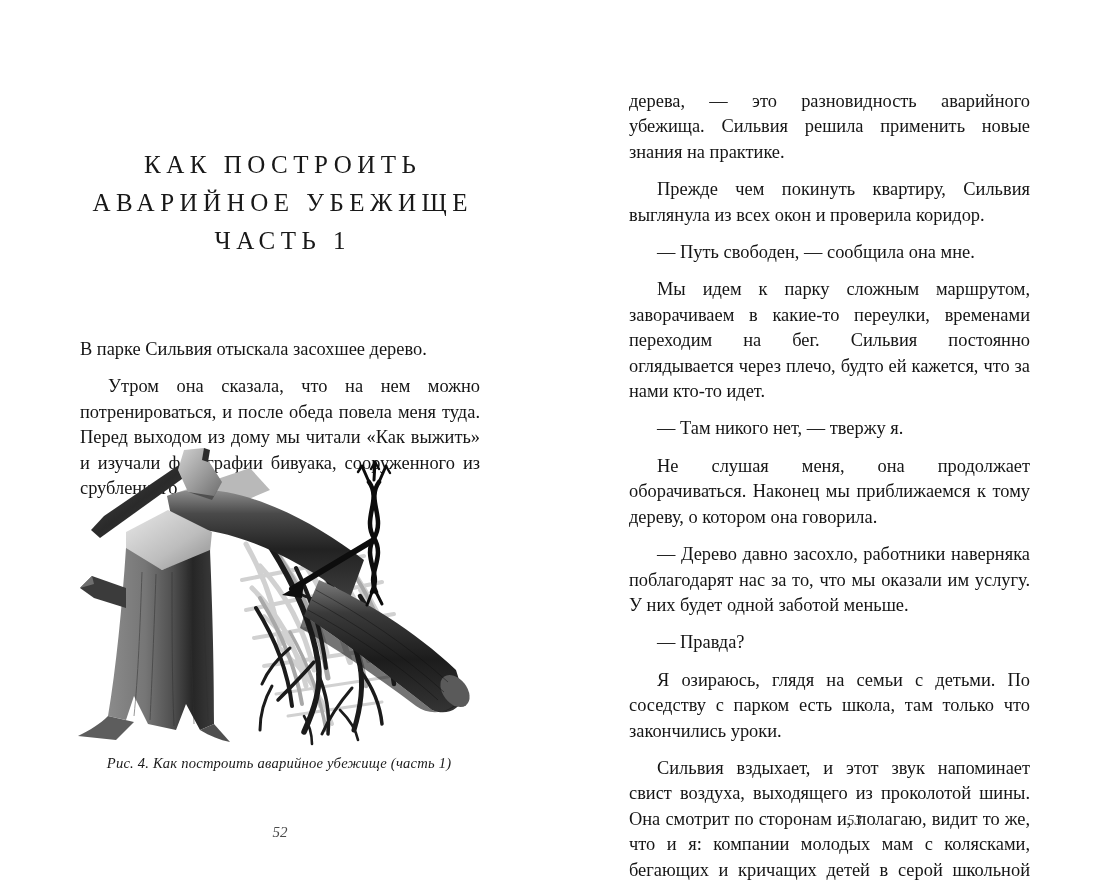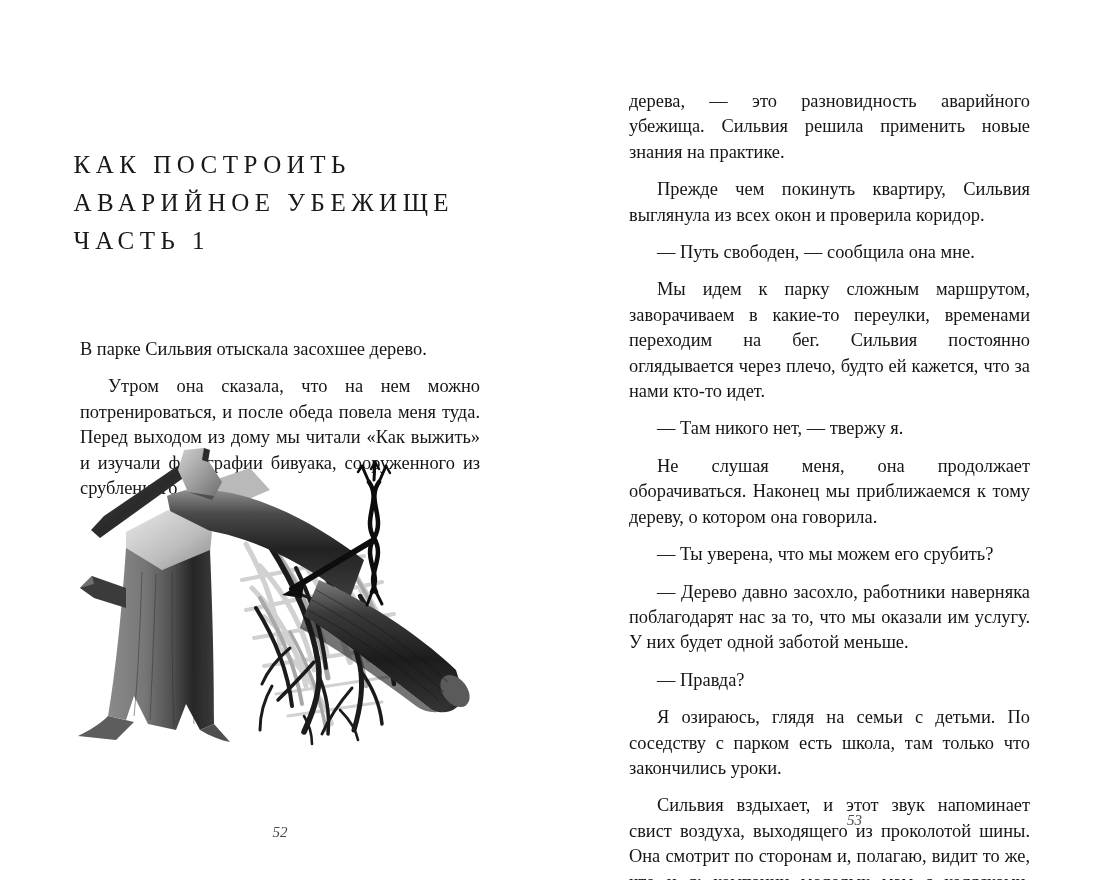--- a/index.html
+++ b/index.html
@@ -29,21 +29,21 @@
   }
   .page-left  { left: 68px;  width: 424px; }
   .page-right { left: 617px; width: 425px; }
 
   
   .chapter-title {
     position: absolute;
     top: 146px;
     left: 0;
     width: 424px;
-    text-align: left;
+    text-align: center;
     font-family: "Liberation Serif", "DejaVu Serif", serif;
     font-size: 25px;
     line-height: 38px;
     letter-spacing: 5.5px;
     text-indent: 5.5px;
     color: #181818;
     font-weight: 400;
   }
   .chapter-title .tline { display: block; white-space: nowrap; }
 
@@ -273,32 +273,32 @@
           <path d="M298 18 L 294 24" stroke-width="2.4"></path>
           <path d="M311 14 L 307 21" stroke-width="2.4"></path>
           <path d="M311 14 L 315 21" stroke-width="2.4"></path>
           <path d="M322 18 L 326 25" stroke-width="2.4"></path>
 
           <path d="M312 144 L 318 156" stroke-width="3"></path>
           <path d="M308 144 L 303 157" stroke-width="3"></path>
         </g>
       </svg>
 
+      <div class="figure-caption">Рис. 4. Как построить аварийное убежище (часть 1)</div>
     </div>
   </div>
 
   <div class="page page-right">
     <div class="body-block" id="right-body">
       <p class="noindent">дерева, — это разновидность аварийного убежища. Сильвия решила применить новые знания на практике.</p>
       <p>Прежде чем покинуть квартиру, Сильвия выглянула из всех окон и проверила коридор.</p>
       <p>— Путь свободен, — сообщила она мне.</p>
       <p>Мы идем к парку сложным маршрутом, заворачиваем в какие-то переулки, временами переходим на бег. Сильвия постоянно оглядывается через плечо, будто ей кажется, что за нами кто-то идет.</p>
       <p>— Там никого нет, — твержу я.</p>
       <p>Не слушая меня, она продолжает оборачиваться. Наконец мы приближаемся к тому дереву, о котором она говорила.</p>
-      <p>— Ты уверена, что мы можем его срубить?</p>
       <p>— Дерево давно засохло, работники наверняка поблагодарят нас за то, что мы оказали им услугу. У них будет одной заботой меньше.</p>
       <p>— Правда?</p>
       <p>Я озираюсь, глядя на семьи с детьми. По соседству с парком есть школа, там только что закончились уроки.</p>
       <p>Сильвия вздыхает, и этот звук напоминает свист воздуха, выходящего из проколотой шины. Она смотрит по сторонам и, полагаю, видит то же, что и я: компании молодых мам с колясками, бегающих и кричащих детей в серой школьной форме. С топором в рюкзаке в парк пришли только мы.</p>
       <p>— Все нормально, — огрызается Сильвия и потирает глаз, будто извлекая соринку. — Дерево мерт-</p>
     </div>
   </div>
 
   <div class="folio folio-left">52</div>
   <div class="folio folio-right">53</div>

